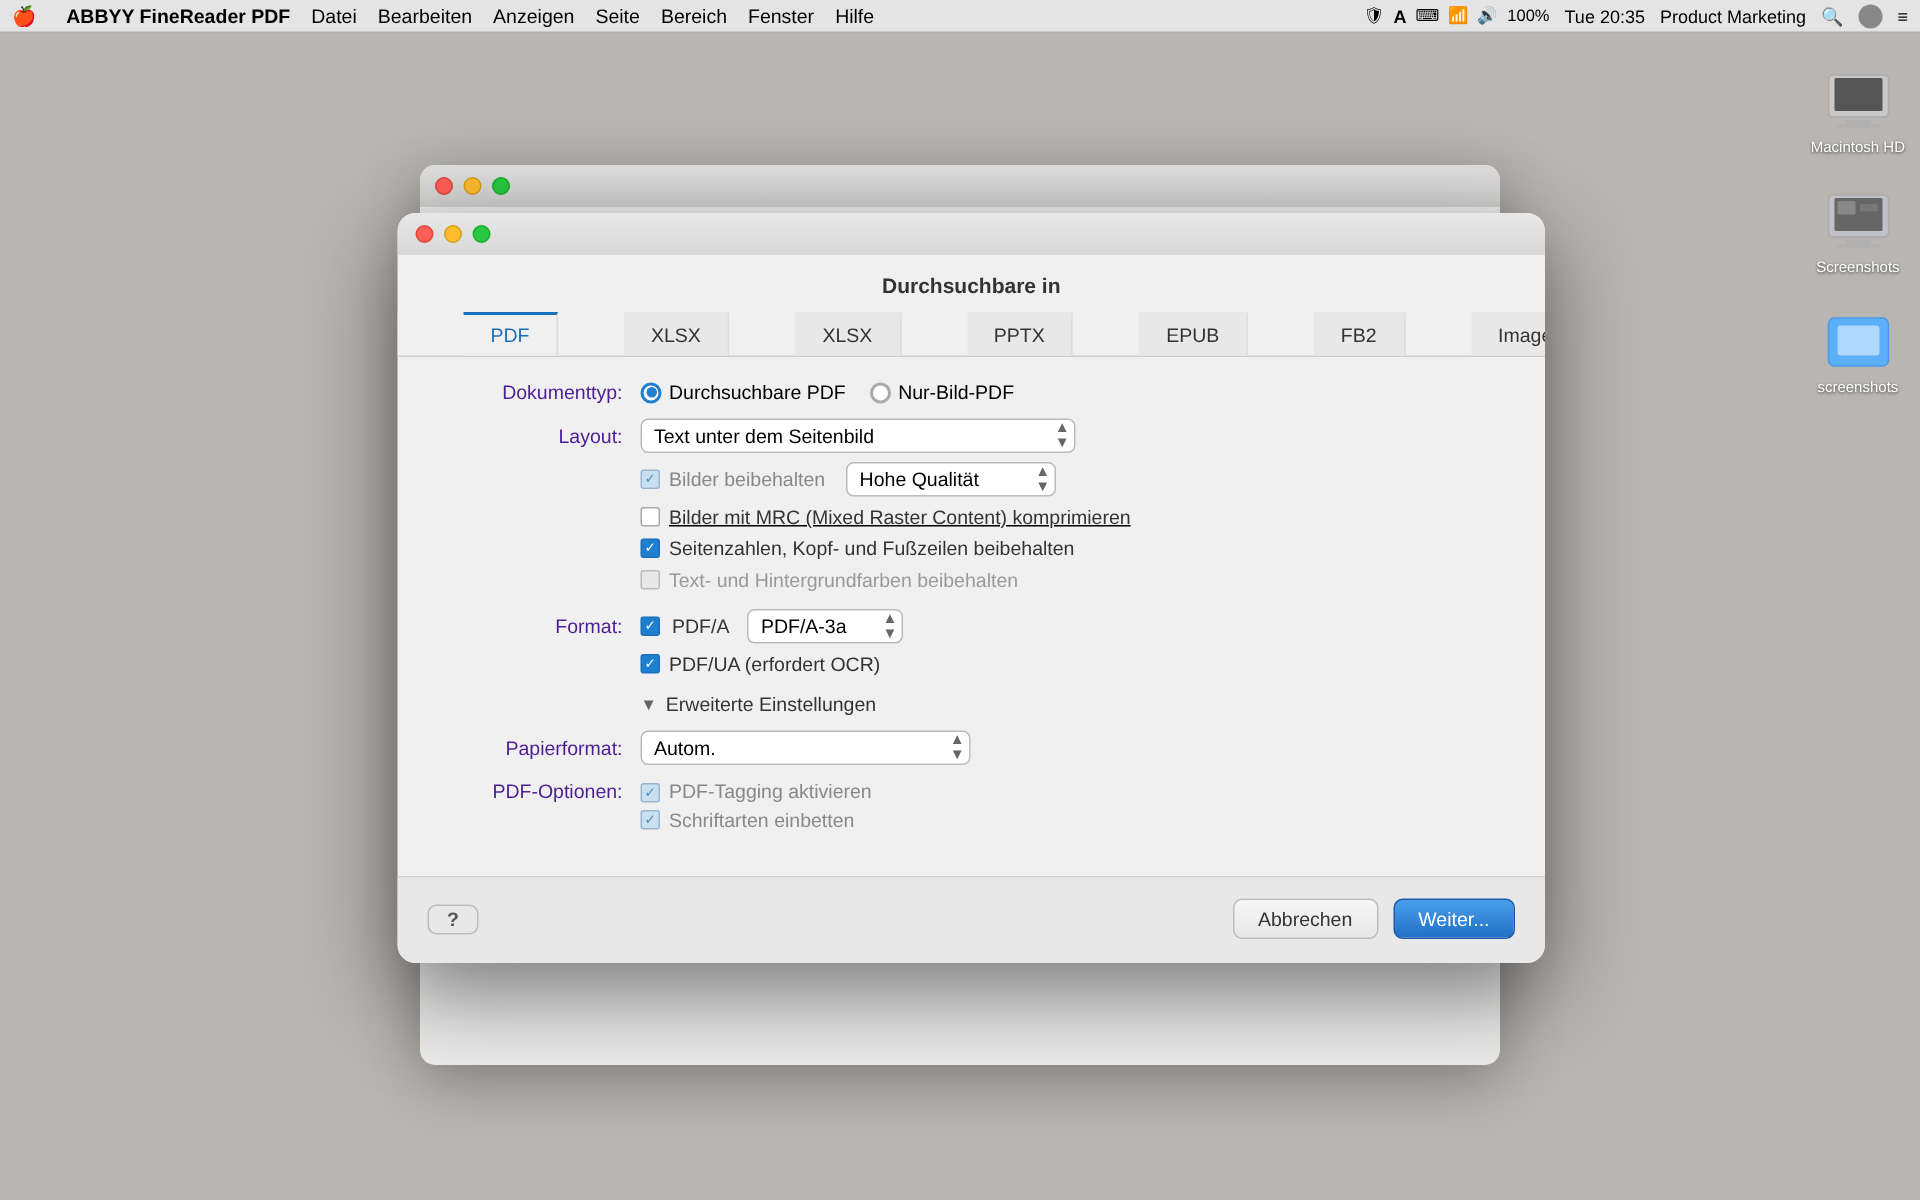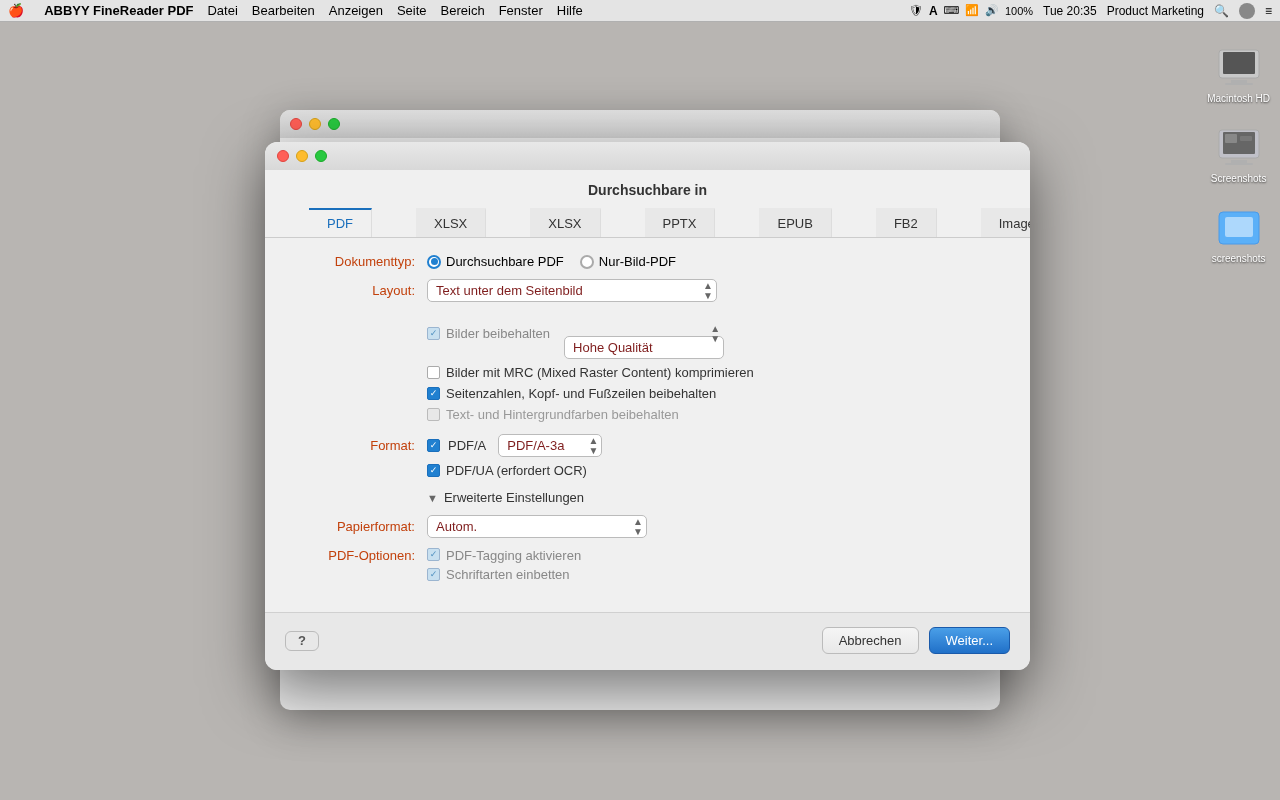--- a/index.html
+++ b/index.html
@@ -194,21 +194,21 @@
     }
 
     
     .form-row {
       display: flex;
       align-items: center;
       margin-bottom: 10px;
     }
     .form-label {
       font-size: 13px;
-      color: #c2410c;
+      color: #4c1d95;
       text-align: right;
       min-width: 120px;
       margin-right: 12px;
     }
     .form-control-group {
       display: flex;
       align-items: center;
       gap: 8px;
       flex: 1;
     }
@@ -254,41 +254,40 @@
       align-items: center;
     }
     .form-select {
       appearance: none;
       -webkit-appearance: none;
       background: #fff;
       border: 1px solid #bbb;
       border-radius: 5px;
       padding: 3px 24px 3px 8px;
       font-size: 13px;
-      color: #7f1d1d;
+      color: #000000;
       cursor: pointer;
       outline: none;
     }
     .select-arrow {
       position: absolute;
       right: 4px;
       font-size: 10px;
       color: #666;
       pointer-events: none;
       display: flex;
       flex-direction: column;
       line-height: 1;
     }
 
     .select-wide {
       width: 290px;
     }
     .select-medium {
-      width: 160px;
-      margin-top: 28px;
+      width: 140px;
     }
     .select-small {
       width: 104px;
     }
     .select-paper {
       width: 220px;
     }
 
     
     .checkbox-row {
@@ -554,21 +553,21 @@
         <div style="margin-left:8px;">
           <div class="select-wrapper">
             <select class="form-select select-medium">
               <option value="Hohe Qualität">Hohe Qualität</option>
             </select>
             <span class="select-arrow">▲<br>▼</span>
           </div>
         </div>
       </div>
 
-      <div class="checkbox-row" style="margin-bottom:6px;">
+      <div class="checkbox-row" style="margin-bottom:6px;text-decoration:underline;">
         <div class="form-checkbox"></div>
         <span class="checkbox-label">Bilder mit MRC (Mixed Raster Content) komprimieren</span>
       </div>
 
       <div class="checkbox-row" style="margin-bottom:6px;">
         <div class="form-checkbox checked"></div>
         <span class="checkbox-label">Seitenzahlen, Kopf- und Fußzeilen beibehalten</span>
       </div>
 
       <div class="checkbox-row" style="margin-bottom:12px;">
@@ -608,21 +607,21 @@
               <option value="Autom.">Autom.</option>
             </select>
             <span class="select-arrow">▲<br>▼</span>
           </div>
         </div>
       </div>
 
       <div class="form-row" style="align-items:flex-start;">
         <span class="form-label">PDF-Optionen:</span>
         <div style="display:flex;flex-direction:column;gap:4px;">
-          <div style="display:flex;align-items:flex-start;gap:6px;">
+          <div style="display:flex;align-items:flex-end;gap:6px;">
             <div class="form-checkbox disabled-checked"></div>
             <span class="checkbox-label" style="color:#888;">PDF-Tagging aktivieren</span>
           </div>
           <div style="display:flex;align-items:center;gap:6px;">
             <div class="form-checkbox disabled-checked"></div>
             <span class="checkbox-label" style="color:#888;">Schriftarten einbetten</span>
           </div>
         </div>
       </div>
 

